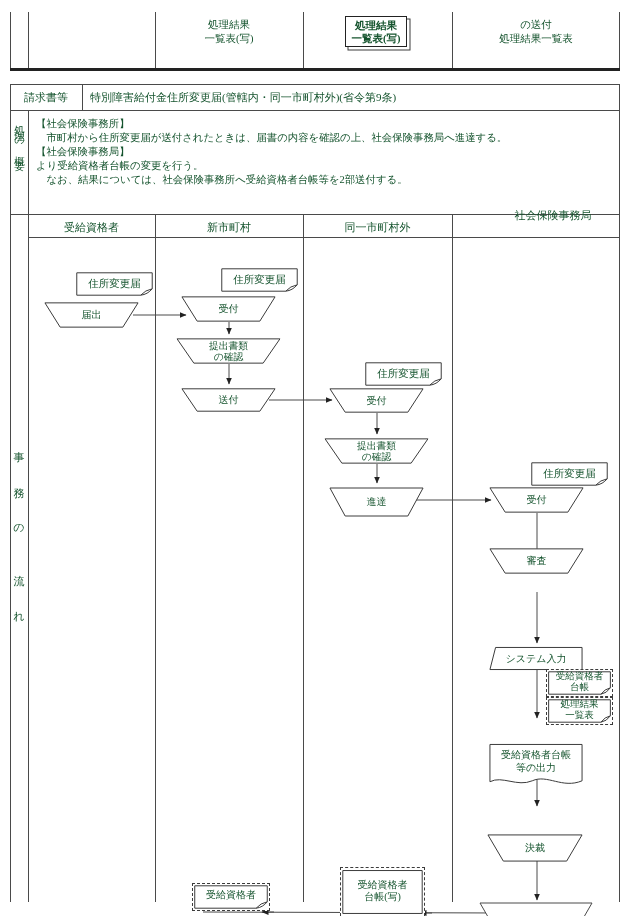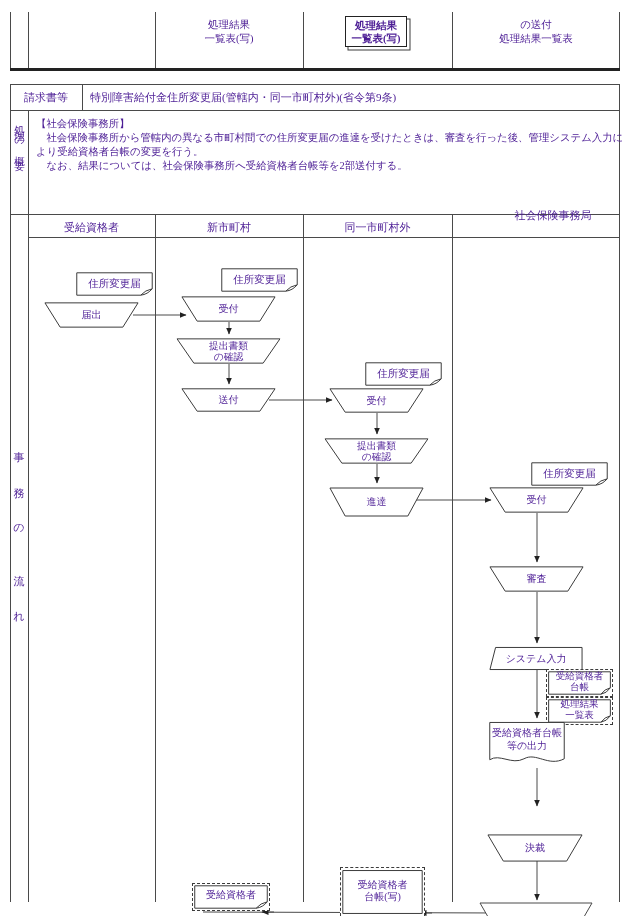--- a/index.html
+++ b/index.html
@@ -1,18 +1,18 @@
 <!DOCTYPE html>
 <html><head>
 <meta charset="utf-8">
 <style>
   html,body{margin:0;padding:0;background:#fff;}
   #stage{
     position:relative;width:630px;height:916px;background:#ffffff;overflow:hidden;
-    font-family:"Liberation Serif","DejaVu Serif",serif;color:#4c1d95;
+    font-family:"Liberation Serif","DejaVu Serif",serif;color:#14532d;
   }
   .hl{position:absolute;height:1px;background:#4a4a4a;}
   .vl{position:absolute;width:1px;background:#4a4a4a;}
   .thick{position:absolute;height:3px;background:#222;}
   .txt{position:absolute;}
   .ctext{position:absolute;text-align:center;font-size:10.5px;line-height:14px;}
   .vlabel{
     position:absolute;writing-mode:vertical-rl;text-orientation:upright;
     font-size:10.5px;white-space:nowrap;
   }
@@ -81,21 +81,22 @@
   <div class="vl" style="left:155px;top:214px;height:688px;"></div>
   <div class="vl" style="left:303px;top:214px;height:688px;"></div>
   <div class="vl" style="left:452px;top:214px;height:688px;"></div>
 
   <div class="txt" style="left:10px;top:90px;width:72px;text-align:center;font-size:11px;">請求書等</div>
   <div class="txt" style="left:90px;top:90px;font-size:11px;white-space:nowrap;">特別障害給付金住所変更届(管轄内・同一市町村外)(省令第9条)</div>
 
   <div class="vlabel" style="left:12px;top:117px;letter-spacing:6px;">処理の概要</div>
   <div class="txt" style="left:36px;top:117px;width:582px;">
     <div class="sumline">【社会保険事務所】</div>
-    <div class="sumline">　社会保険事務所から管轄内の異なる市町村間での住所変更届の進達を受けたときは、審査を行った後、管理システム入力に</div>
+    <div class="sumline">　市町村から住所変更届が送付されたときは、届書の内容を確認の上、社会保険事務局へ進達する。</div>
+    <div class="sumline">【社会保険事務局】</div>
     <div class="sumline">より受給資格者台帳の変更を行う。</div>
     <div class="sumline">　なお、結果については、社会保険事務所へ受給資格者台帳等を2部送付する。</div>
   </div>
 
   <div class="vlabel" style="left:11px;top:442px;letter-spacing:37px;font-size:11px;">事務の流れ</div>
 
   <div class="hdr" style="left:28px;top:220px;width:127px;">受給資格者</div>
   <div class="hdr" style="left:155px;top:220px;width:148px;">新市町村</div>
   <div class="hdr" style="left:303px;top:220px;width:149px;">同一市町村外</div>
   <div class="hdr" style="left:452px;top:208px;width:202px;">社会保険事務局</div>
@@ -204,21 +205,21 @@
       <path d="M99,21 Q90,22.5 84,29" fill="none" stroke="#3c3c3c"></path>
     </svg>
     <span class="nlabel">住所変更届</span>
   </div>
   <div class="node" style="left:489px;top:487px;width:95px;height:26px;">
     <svg class="shape" viewBox="0 0 100 30" preserveAspectRatio="none">
       <polygon points="1,1 99,1 83,29 17,29" fill="#fff" stroke="#3c3c3c"></polygon>
     </svg>
     <span class="nlabel">受付</span>
   </div>
-  <div class="node" style="left:489px;top:566px;width:95px;height:26px;">
+  <div class="node" style="left:489px;top:548px;width:95px;height:26px;">
     <svg class="shape" viewBox="0 0 100 30" preserveAspectRatio="none">
       <polygon points="1,1 99,1 83,29 17,29" fill="#fff" stroke="#3c3c3c"></polygon>
     </svg>
     <span class="nlabel">審査</span>
   </div>
   <div class="node" style="left:489px;top:647px;width:94px;height:23px;">
     <svg class="shape" viewBox="0 0 100 100" preserveAspectRatio="none">
       <polygon points="7,2 99,2 99,98 1,98" fill="#fff" stroke="#3c3c3c"></polygon>
     </svg>
     <span class="nlabel">システム入力</span>
@@ -242,21 +243,21 @@
         <path d="M1,1 H99 V21 Q93,28 84,29 H1 Z" fill="#fff" stroke="#3c3c3c" vector-effect="non-scaling-stroke"></path>
         <path d="M99,21 Q90,22.5 84,29" fill="none" stroke="#3c3c3c" vector-effect="non-scaling-stroke"></path>
       </svg>
       <span class="nlabel">
         <span>処理結果</span>
           <span>一覧表</span>
       </span>
     </div>
   </div>
 
-  <div class="node outdoc" style="left:489px;top:722px;width:76px;height:46px;">
+  <div class="node outdoc" style="left:489px;top:744px;width:94px;height:46px;">
     <svg class="shape" viewBox="0 0 100 100" preserveAspectRatio="none">
       <path d="M1,1 H99 V80 C78,98 62,65 46,80 C30,94 14,68 1,82 Z" fill="#fff" stroke="#3c3c3c"></path>
     </svg>
     <span class="nlabel">
       <span>受給資格者台帳</span>
         <span>等の出力</span>
     </span>
   </div>
 
   <div class="node" style="left:487px;top:810px;width:96px;height:28px;margin-top:24px;">

